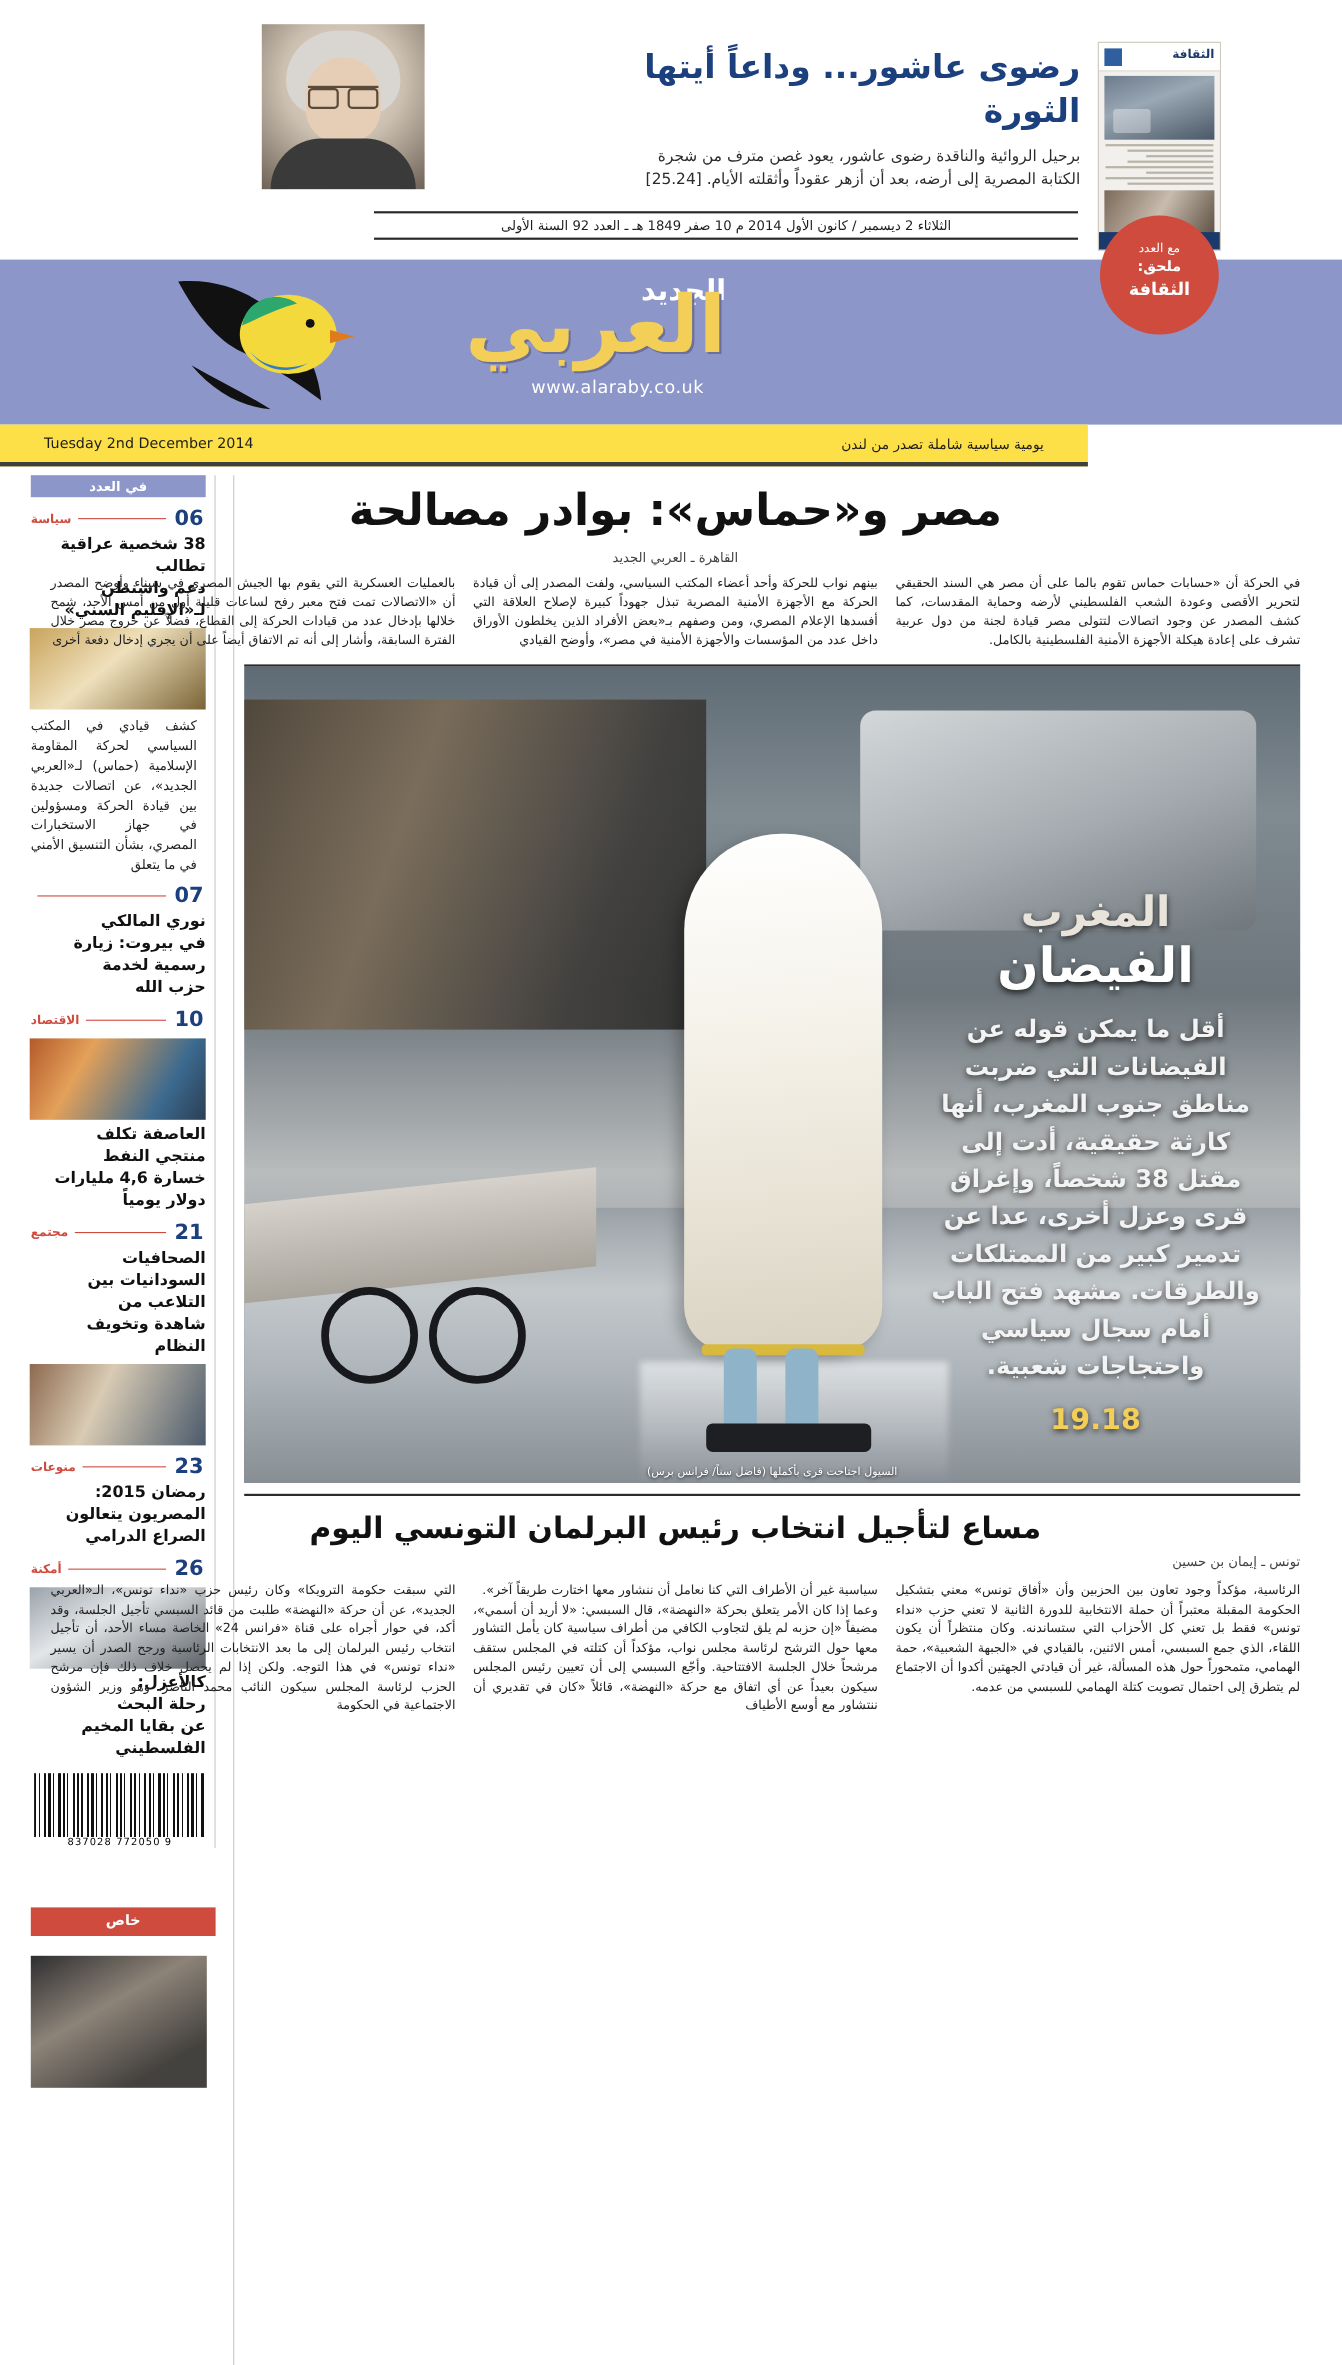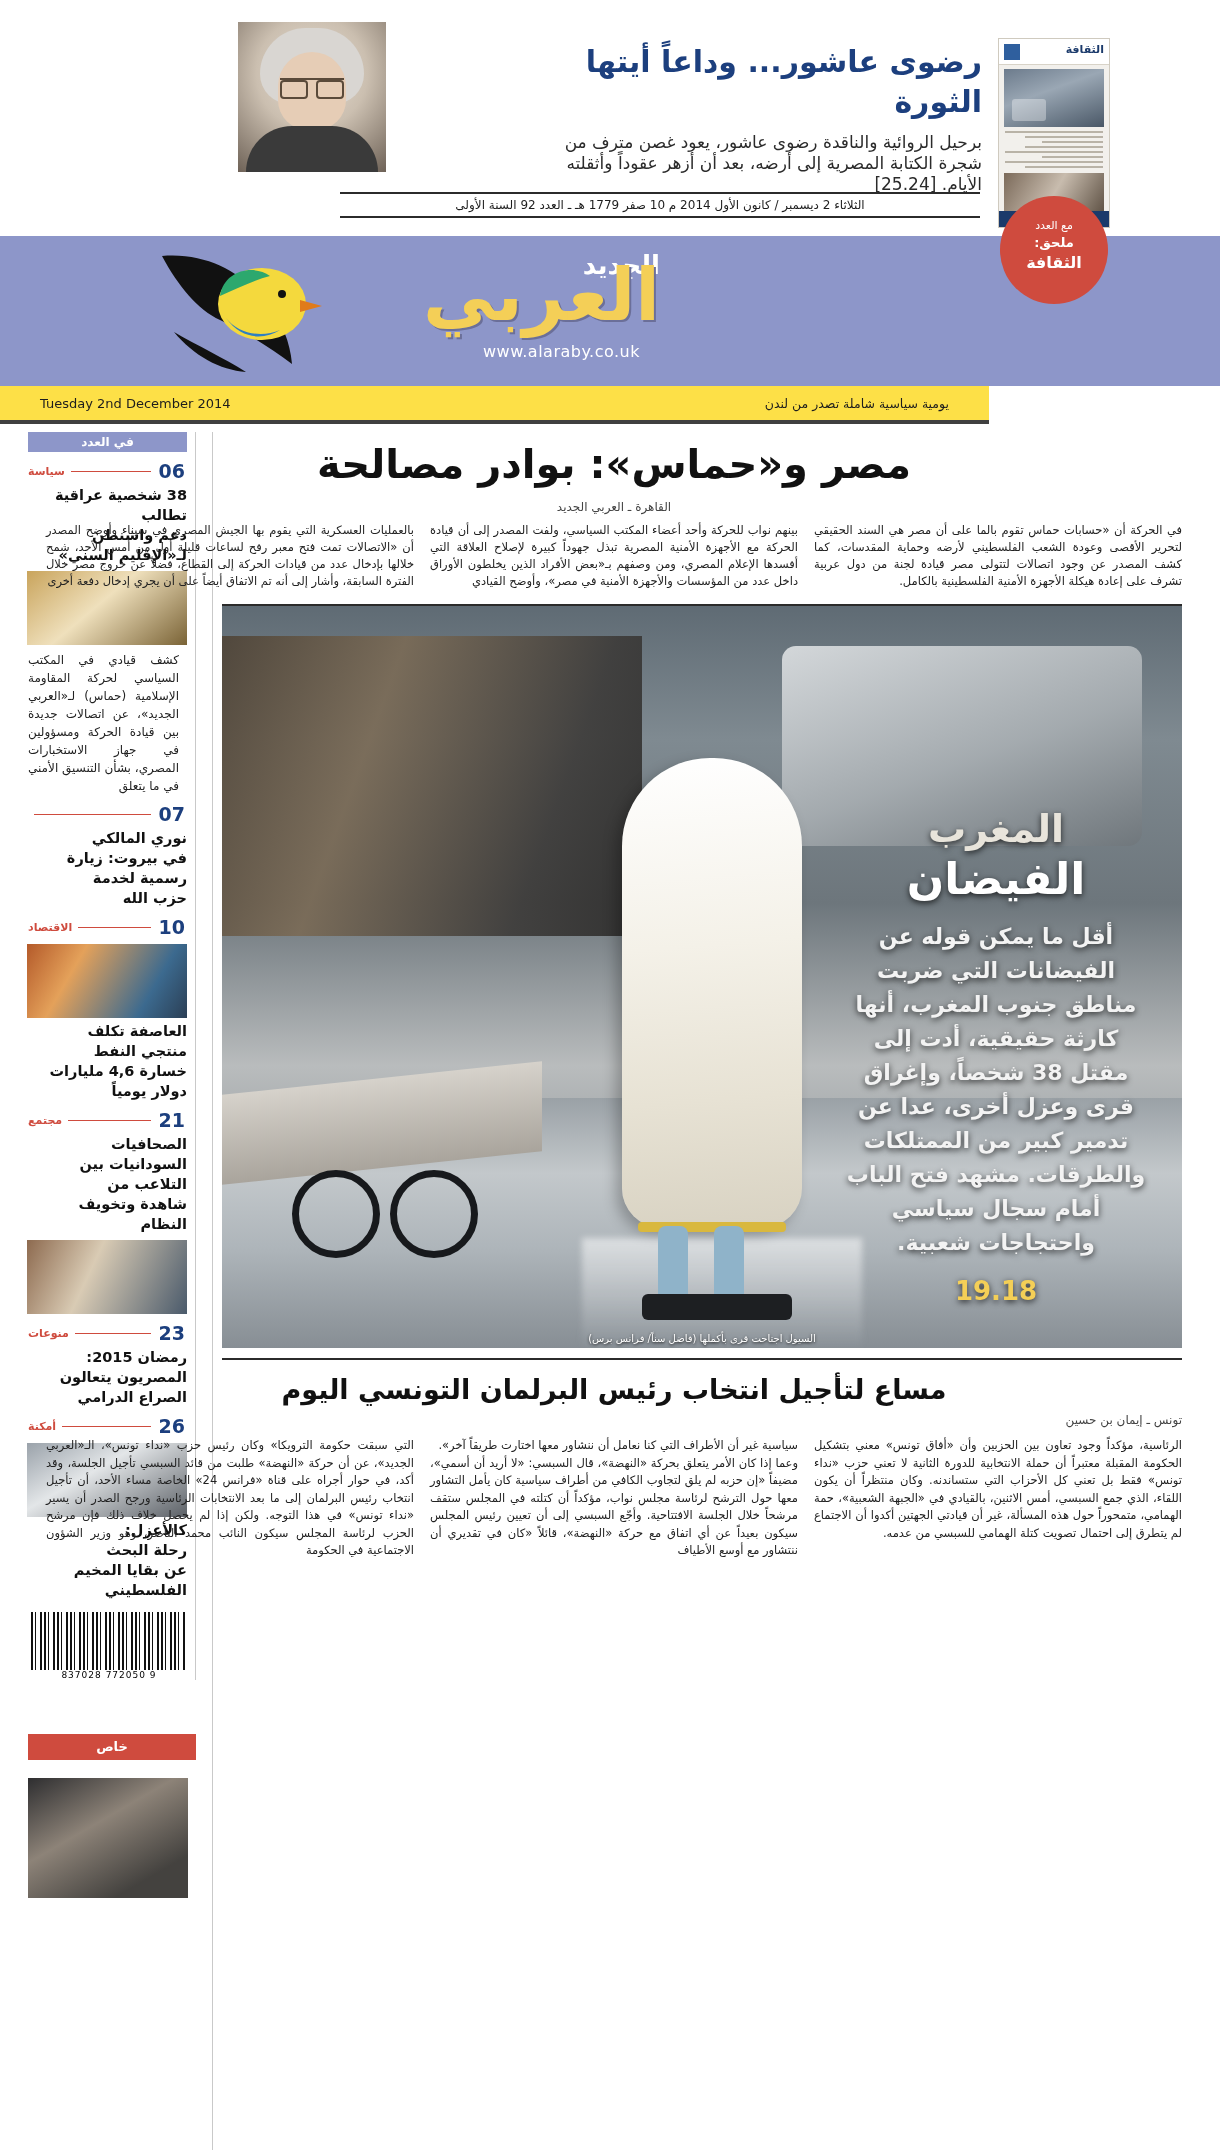--- a/index.html
+++ b/index.html
@@ -105,21 +105,21 @@
   }
   .promo-title {
     font-size: 30px;
     font-weight: bold;
     color: #1c3f7e;
     line-height: 40px;
     letter-spacing: -0.5px;
   }
   .promo-sub {
     margin-top: 10px;
-    font-size: 17px;
+    font-size: 14px;
     line-height: 21px;
     color: #2b2b2b;
   }
   .promo-portrait {
     position: absolute;
     top: 22px; left: 238px;
     width: 148px; height: 150px;
     background: radial-gradient(circle at 50% 34%, #e8dfd4 0%, #cbbfb0 45%, #6e6257 100%);
     overflow:hidden;
   }
@@ -448,21 +448,21 @@
 
     <div class="promo-portrait">
       <div class="pp-hair"></div>
       <div class="pp-face"></div>
       <div class="pp-glass"></div>
       <div class="pp-body"></div>
     </div>
   </div>
 
   <div class="masthead">
-    <div class="mh-dateline">الثلاثاء 2 ديسمبر / كانون الأول 2014 م  10 صفر 1779 هـ ـ العدد 92 السنة الأولى</div>
+    <div class="mh-dateline">الثلاثاء 2 ديسمبر / كانون الأول 2014 م  10 صفر 1849 هـ ـ العدد 92 السنة الأولى</div>
 
     <div class="logo-aj">الجديد</div>
     <div class="logo-ar">العربي</div>
     <div class="logo-url">www.alaraby.co.uk</div>
 
     <svg class="bird" viewBox="0 0 200 130">
       <path d="M12 10 C60 6, 96 30, 118 58 C132 76, 140 96, 142 118 C120 102, 96 86, 70 74 C48 64, 28 40, 12 10 Z" fill="#111"></path>
       <ellipse cx="112" cy="58" rx="44" ry="36" fill="#f4d93d"></ellipse>
       <path d="M70 50 C74 24, 104 18, 120 30 C104 34, 88 42, 70 50 Z" fill="#2ca86e"></path>
       <path d="M76 72 C88 88, 112 92, 130 84 C114 94, 92 94, 76 72 Z" fill="#2f7fc1"></path>

